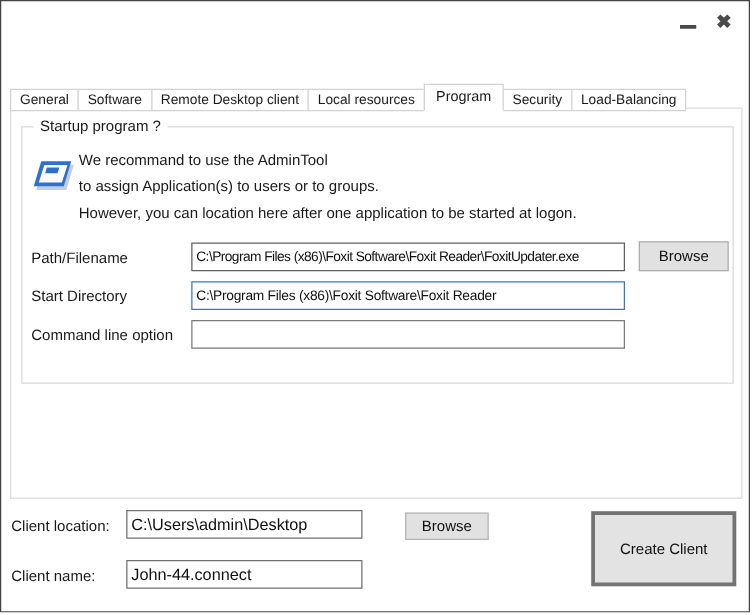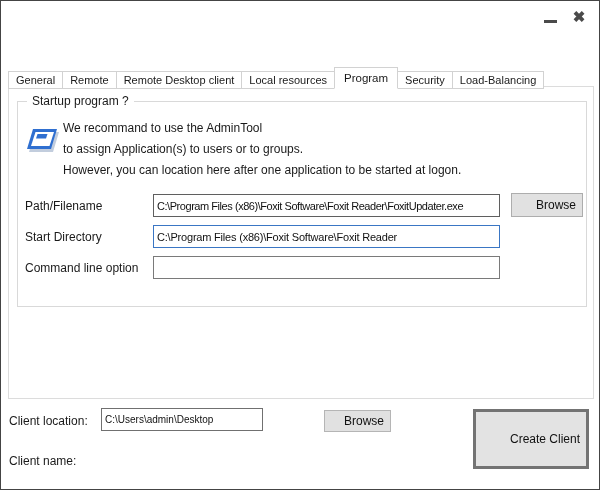--- a/index.html
+++ b/index.html
@@ -39,28 +39,28 @@
 
   .fld-label{position:absolute;left:7px;font-size:12px;white-space:nowrap;}
   .lb-path{top:97px;} .lb-start{top:128px;} .lb-cmd{top:159px;}
 
   .txt{position:absolute;left:135px;width:347px;height:23px;border:1px solid #5f5f5f;font-family:"Liberation Sans",sans-serif;
        font-size:11px;padding:0 3px;outline:none;background:#fff;color:#111;}
   .in-path{top:92px;letter-spacing:-0.45px;}
   .in-start{top:123px;border:1px solid var(--focus-blue);letter-spacing:-0.2px;}
   .in-cmd{top:154px;border:1px solid #7a7a7a;}
 
-  .btn{background:var(--btn-face);border:1px solid #adadad;font-family:"Liberation Sans",sans-serif;font-size:12px;color:#111;cursor:default;text-align:right;}
+  .btn{background:var(--btn-face);border:1px solid #adadad;font-family:"Liberation Sans",sans-serif;font-size:12px;color:#111;cursor:default;}
   .browse-top{position:absolute;left:493px;top:91px;width:72px;height:24px;}
 
   
   .ft-label{position:absolute;font-size:12px;white-space:nowrap;}
   .lb-loc{left:8px;top:413px;} .lb-name{left:8px;top:453px;}
-  .ft-txt{position:absolute;left:100px;width:162px;height:23px;border:1px solid #707070;font-family:"Liberation Sans",sans-serif;
-          font-size:10px;padding:0 3px;outline:none;color:#111;background:#fff;}
+  .ft-txt{position:absolute;left:100px;width:189px;height:23px;border:1px solid #707070;font-family:"Liberation Sans",sans-serif;
+          font-size:13px;padding:0 3px;outline:none;color:#111;background:#fff;}
   .in-loc{top:407px;} .in-name{top:447px;}
   .browse-bottom{position:absolute;left:323px;top:409px;width:67px;height:22px;border:1px solid #b5b5b5;}
   .create-btn{position:absolute;left:472px;top:408px;width:116px;height:60px;border:3px solid #737373;background:#e3e3e3;font-size:12px;}
 </style>
 </head>
 <body>
 
 <div class="window">
 
 
@@ -68,21 +68,21 @@
     <div class="min-btn">
       <span class="min-bar"></span>
     </div>
     <div class="close-btn">
       <span>✖</span>
     </div>
   </div>
 
   <div class="tabs">
     <div class="tab">General</div>
-    <div class="tab">Remote</div>
+    <div class="tab">Software</div>
     <div class="tab">Remote Desktop client</div>
     <div class="tab">Local resources</div>
     <div class="tab active">Program</div>
     <div class="tab">Security</div>
     <div class="tab">Load-Balancing</div>
   </div>
 
   <div class="panel">
 
     <div class="groupbox">
@@ -112,16 +112,17 @@
       <input class="txt in-cmd" type="text" value="" style="">
     </div>
 
   </div>
 
   <div class="ft-label lb-loc">Client location:</div>
   <input class="ft-txt in-loc" type="text" value="C:\Users\admin\Desktop" style="">
   <button class="btn browse-bottom">Browse</button>
 
   <div class="ft-label lb-name">Client name:</div>
+  <input class="ft-txt in-name" type="text" value="John-44.connect" style="">
 
   <button class="btn create-btn">Create Client</button>
 
 </div>
 
 </body></html>

